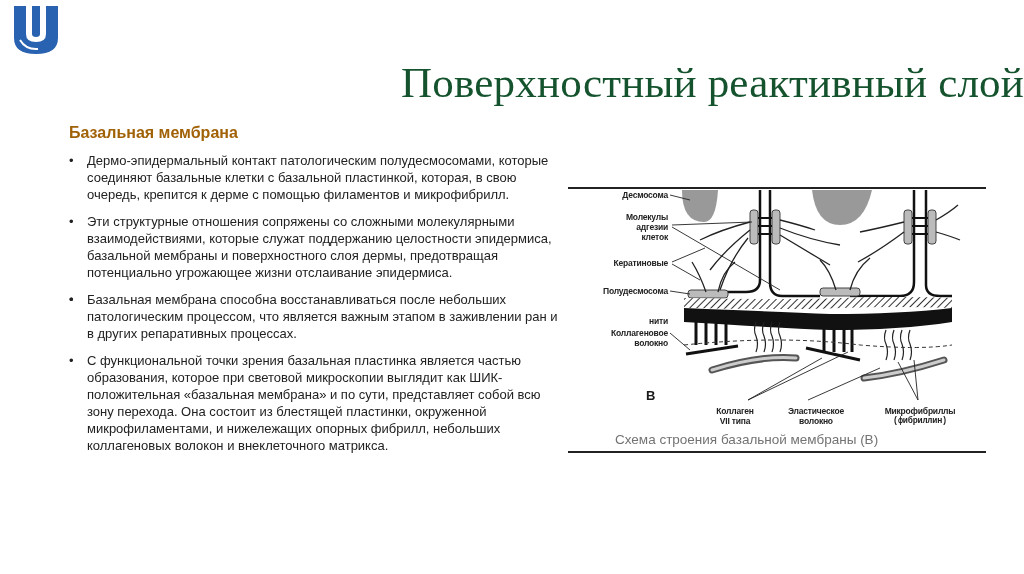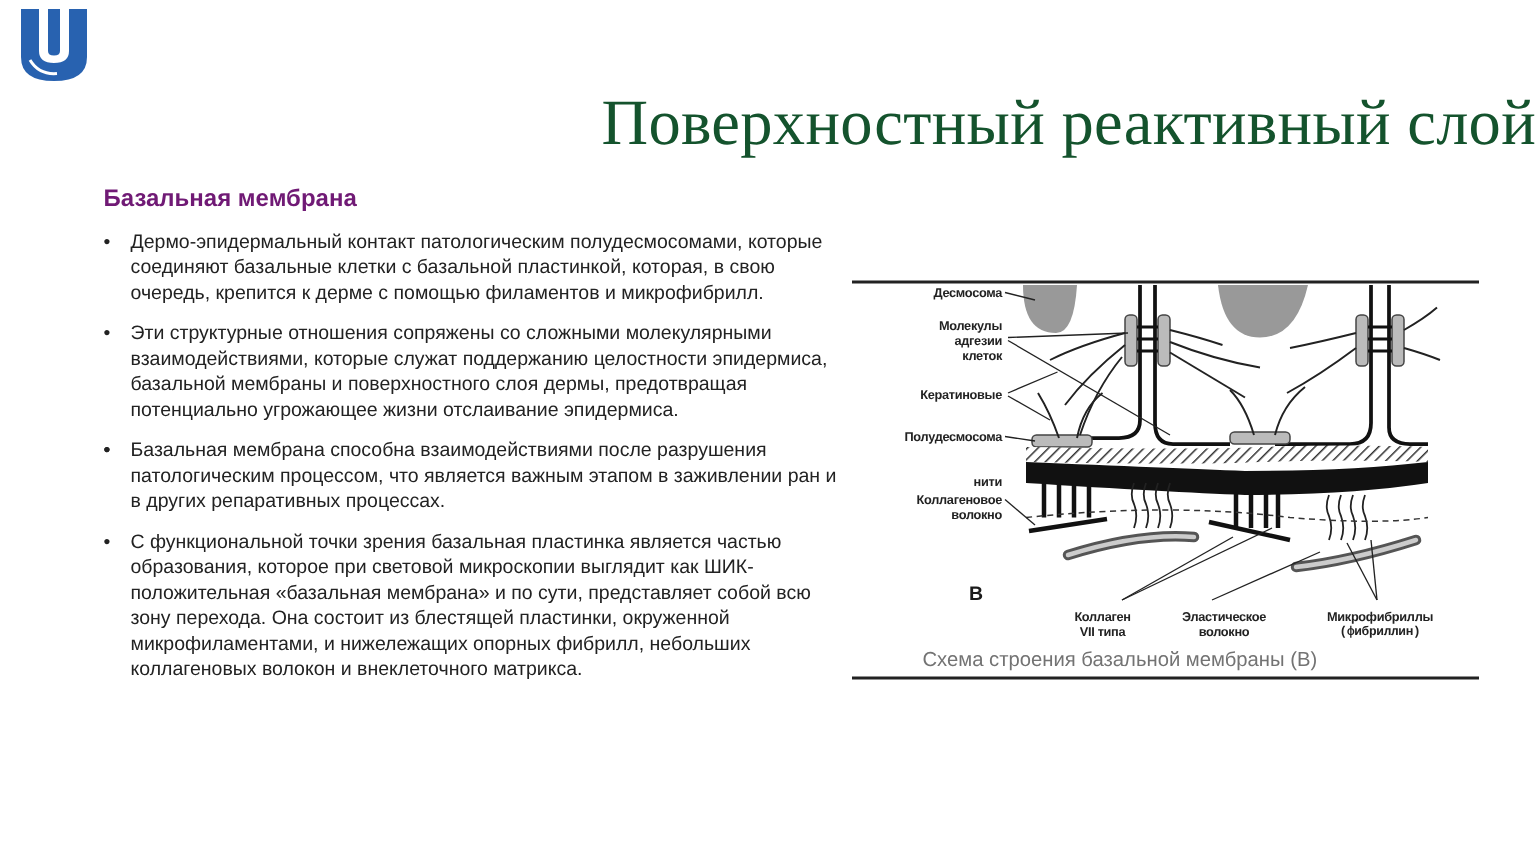--- a/index.html
+++ b/index.html
@@ -1,19 +1,19 @@
 <!DOCTYPE html>
 <html><head>
 <meta charset="utf-8">
 <style>
   html, body { margin: 0; padding: 0; background: #ffffff; }
   body { width: 1024px; height: 574px; position: relative; overflow: hidden; font-family: "Liberation Sans", sans-serif; color: #1a1a1a; }
   .logo { position: absolute; left: 12px; top: 4px; width: 48px; height: 52px; }
   .title { position: absolute; left: 0; top: 58px; width: 1024px; text-align: right; font-family: "Liberation Serif", serif; font-size: 43px; color: #14532d; letter-spacing: 0.2px; }
-  .subtitle { position: absolute; left: 69px; top: 124px; font-size: 16px; font-weight: bold; color: #701a75; }
+  .subtitle { position: absolute; left: 69px; top: 124px; font-size: 16px; font-weight: bold; color: #a16207; }
   .bullets { position: absolute; left: 69px; top: 152px; width: 490px; margin: 0; padding: 0; list-style: none; }
   .bullets li { position: relative; padding-left: 18px; font-size: 13px; line-height: 17px; color: #222; margin-bottom: 10px; }
   .bullets li .dot { position: absolute; left: 0; top: 0; }
   .figure { position: absolute; left: 568px; top: 187px; width: 418px; height: 266px; }
   .rule { position: absolute; left: 568px; width: 418px; height: 1.5px; background: #222; }
   .lbl { position: absolute; font-size: 8.5px; line-height: 10px; color: #222; text-align: right; font-weight: bold; letter-spacing: -0.2px; }
   .lblc { text-align: center; }
   .fig-letter { position: absolute; left: 646px; top: 388px; font-size: 13px; font-weight: bold; }
   .caption { position: absolute; left: 615px; top: 432px; font-size: 13.5px; font-weight: normal; color: #737373; }
 </style>
@@ -28,21 +28,21 @@
   </svg>
 </div>
 
 <div class="title">Поверхностный реактивный слой</div>
 <div class="subtitle">Базальная мембрана</div>
 
 <ul class="bullets">
   <li><span class="dot">•</span><span>Дермо-эпидермальный контакт патологическим полудесмосомами, которые соединяют базальные клетки с базальной пластинкой, которая, в свою очередь, крепится к дерме с помощью филаментов и микрофибрилл.</span></li>
   <li><span class="dot">•</span><span>Эти структурные отношения сопряжены со сложными молекулярными взаимодействиями, которые служат поддержанию целостности эпидермиса, базальной мембраны и поверхностного слоя дермы, предотвращая потенциально угрожающее жизни отслаивание эпидермиса.</span></li>
   <li><span class="dot">•</span></li>
-  <li><span class="dot">•</span><span>Базальная мембрана способна взаимодействиями после разрушения патологическим процессом, что является важным этапом в заживлении ран и в других репаративных процессах.</span></li>
+  <li><span class="dot">•</span><span>Базальная мембрана способна восстанавливаться после небольших патологическим процессом, что является важным этапом в заживлении ран и в других репаративных процессах.</span></li>
   <li><span class="dot">•</span><span>С функциональной точки зрения базальная пластинка является частью образования, которое при световой микроскопии выглядит как ШИК-положительная «базальная мембрана» и по сути, представляет собой всю зону перехода. Она состоит из блестящей пластинки, окруженной микрофиламентами, и нижележащих опорных фибрилл, небольших коллагеновых волокон и внеклеточного матрикса.</span></li>
 </ul>
 
 <div class="rule" style="top:187px"></div>
 <div class="rule" style="top:451px"></div>
 
 <div class="figure">
   <svg width="418" height="266" viewBox="568 187 418 266">
 
     <path d="M682 190 Q682 222 704 222 Q716 222 718 190 Z" fill="#999"></path>

